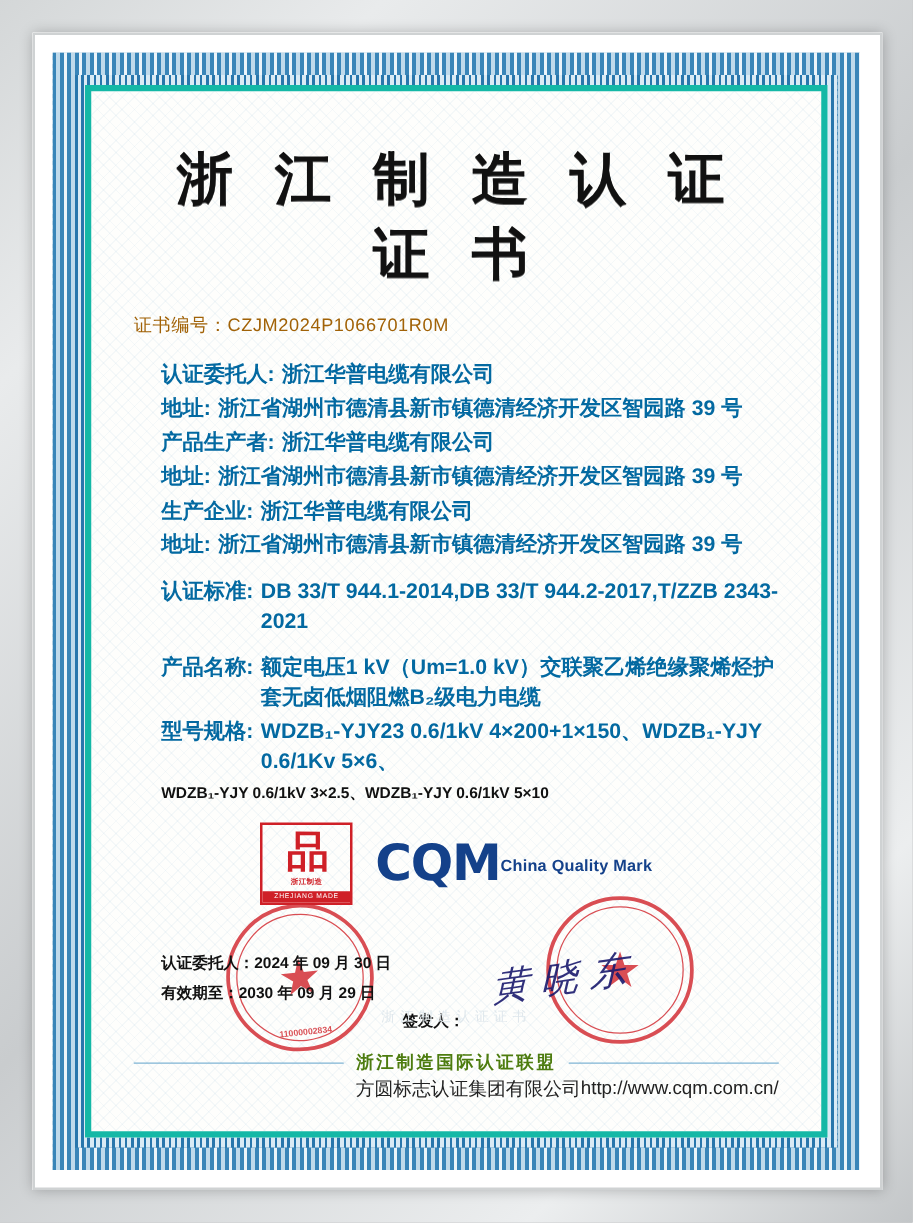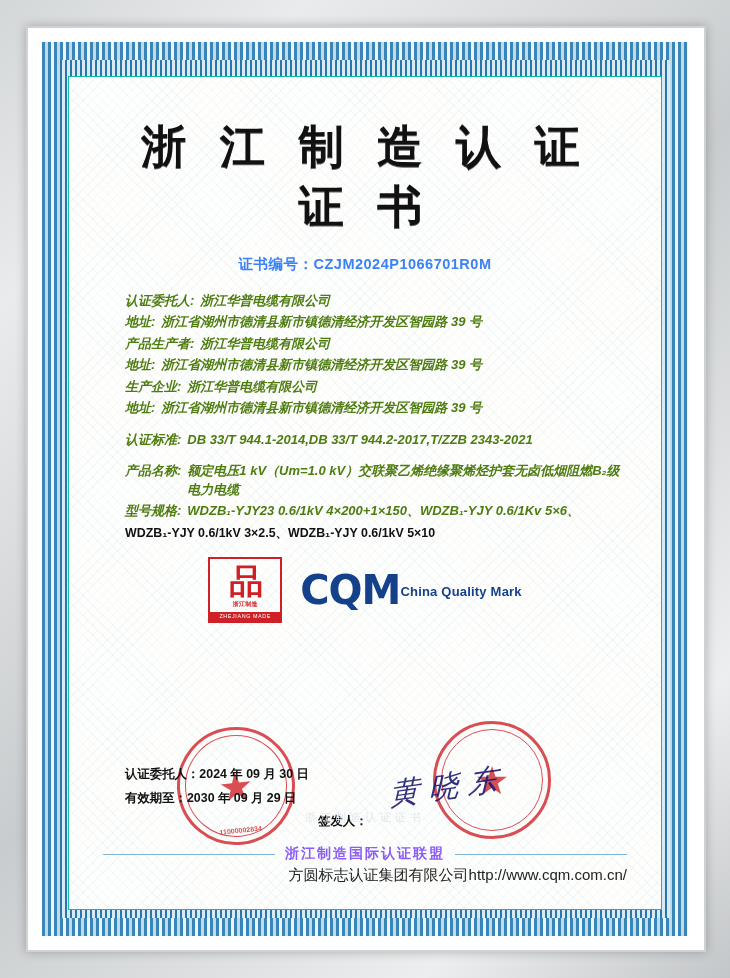--- a/index.html
+++ b/index.html
@@ -49,22 +49,21 @@
     background-image:
       repeating-linear-gradient(90deg, #1d6fa8 0 2px, #d8eaf5 2px 5px),
       repeating-linear-gradient(0deg, #1d6fa8 0 2px, #d8eaf5 2px 5px);
     background-clip: border-box;
     background-origin: border-box;
   }
   .inner-white {
     position: absolute;
     left: 26px; top: 26px; right: 26px; bottom: 26px;
     background: #fefefc;
-    border: 1px solid #14b8a6;
-    margin-top: 8px;
+    border: 5px solid #14b8a6;
   }
   
   .guilloche {
     position: absolute; left: 0; top: 0; right: 0; bottom: 0;
     background:
       repeating-linear-gradient(45deg, rgba(120,170,205,.07) 0 1px, transparent 1px 7px),
       repeating-linear-gradient(-45deg, rgba(120,170,205,.07) 0 1px, transparent 1px 7px);
     pointer-events: none;
   }
   .content {
@@ -76,40 +75,39 @@
     text-align: center;
     font-family: "DejaVu Serif", serif;
     font-size: 45px;
     font-weight: 700;
     letter-spacing: 9px;
     color: #111;
     margin: 22px 0 0 0;
     text-shadow: 0 1px 0 #666;
   }
   .cert-no {
-    text-align: center;
+    text-align: left;
     margin-top: 18px;
     font-size: 14.5px;
-    font-weight: 700;
-    color: #3b82f6;
+    font-weight: 400;
+    color: #a16207;
     letter-spacing: .5px;
   }
   .cert-no .num { font-family: "Liberation Sans", sans-serif; }
   .fields {
     margin-top: 18px;
     padding-left: 22px;
   }
   .field-row {
-    font-size: 13px;
+    font-size: 17px;
     font-weight: 700;
-    color: #4d7c0f;
+    color: #0369a1;
     line-height: 1.42;
     margin-bottom: 3px;
     display: flex;
-    font-style: italic;
   }
   .field-row .lbl { white-space: nowrap; }
   .field-row .val { margin-left: 6px; }
   .gap { height: 10px; }
   .spec-cont {
     padding-left: 22px;
     font-size: 12.4px;
     font-weight: 700;
     line-height: 1.55;
     color: #111;
@@ -208,21 +206,21 @@
     opacity: .9;
     font-style: italic;
   }
   .footer-rule {
     position: absolute; left: 34px; right: 34px; bottom: 46px;
     display: flex; align-items: center; justify-content: center;
     gap: 10px;
   }
   .footer-rule .line { flex: 1; height: 1px; background: #7fb4d4; }
   .footer-rule .name {
-    font-size: 14px; font-weight: 700; color: #8b5cf6; letter-spacing: 2px;
+    font-size: 14px; font-weight: 700; color: #4d7c0f; letter-spacing: 2px;
     white-space: nowrap;
   }
   .footer-row {
     position: absolute; left: 34px; right: 34px; bottom: 24px;
     display: flex; justify-content: flex-end;
     font-size: 15px; color: #222;
   }
   .watermark-text {
     position: absolute; left: 50%; bottom: 84px; transform: translateX(-50%);
     font-size: 11px; color: #dfe7ec; letter-spacing: 4px; white-space: nowrap;

